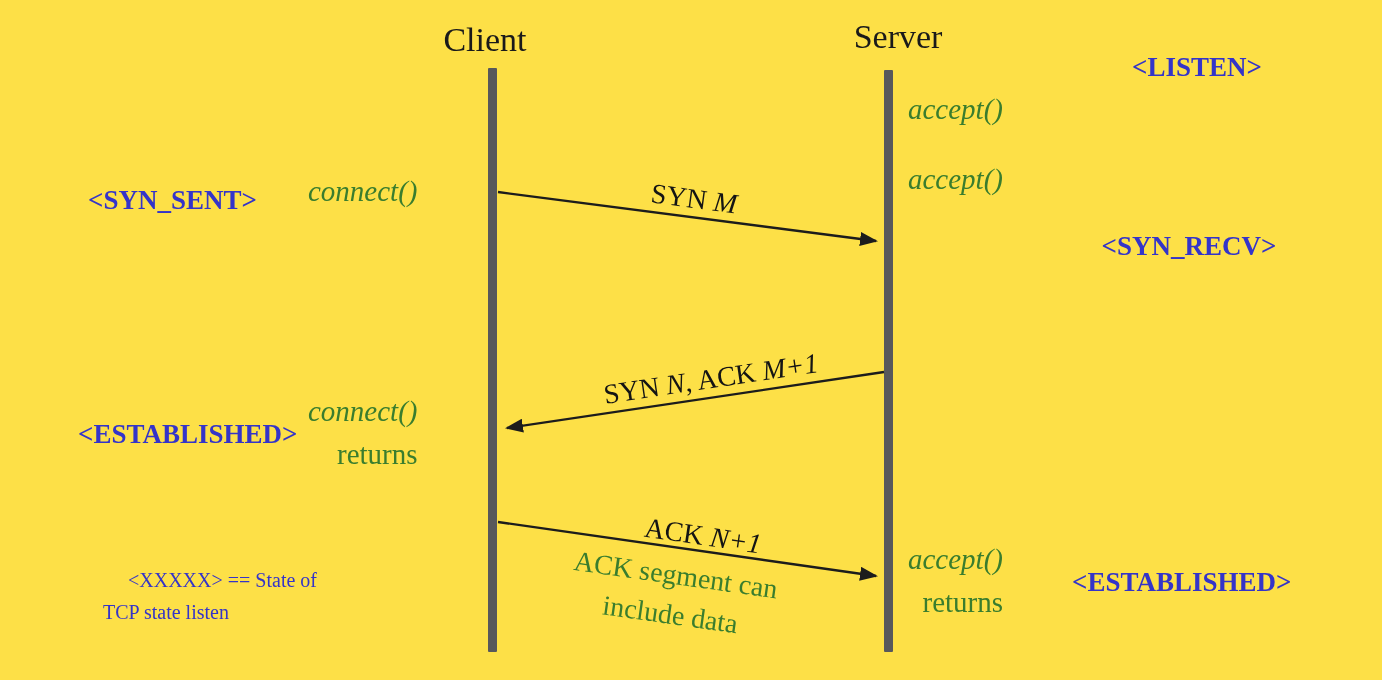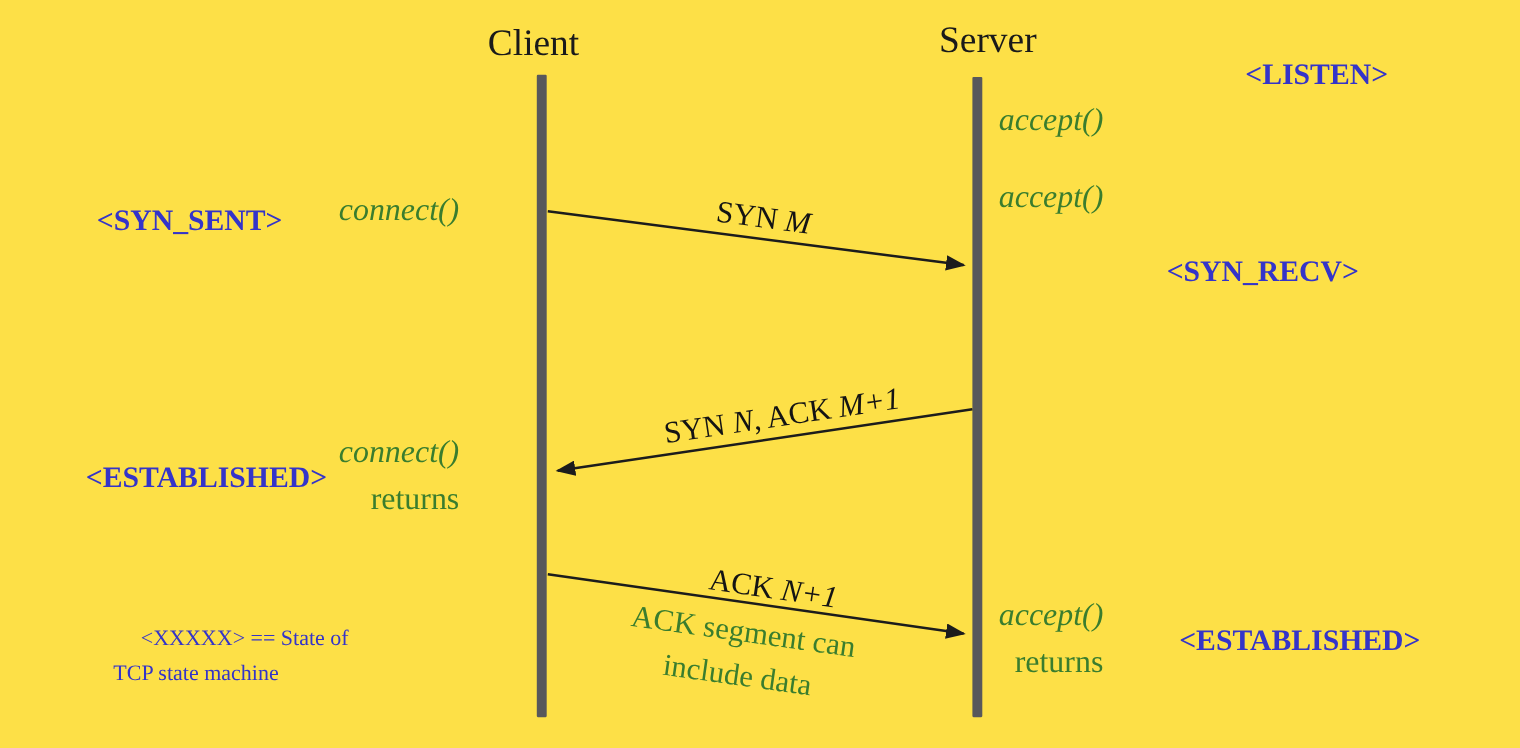--- a/index.html
+++ b/index.html
@@ -125,22 +125,22 @@
     <div class="word">returns</div>
   </div>
 
   <div class="abs green-note" style="left:673px; top:595px; transform:translate(-50%,-50%) rotate(8deg);">
     <div>ACK segment can</div>
     <div>include data</div>
   </div>
 
   <div class="abs state centered" style="left:1197px; top:52px;">&lt;LISTEN&gt;</div>
   <div class="abs state" style="left:88px; top:185px;">&lt;SYN_SENT&gt;</div>
-  <div class="abs state centered" style="left:1148px; top:231px;">&lt;SYN_RECV&gt;</div>
+  <div class="abs state centered" style="left:1189px; top:231px;">&lt;SYN_RECV&gt;</div>
   <div class="abs state" style="left:78px; top:419px;">&lt;ESTABLISHED&gt;</div>
   <div class="abs state" style="left:1072px; top:567px;">&lt;ESTABLISHED&gt;</div>
 
   <div class="abs legend" style="left:103px; top:544px;">
     <div class="indent">&lt;XXXXX&gt; == State of</div>
-    <div>TCP state machine</div>
+    <div>TCP state listen</div>
   </div>
 
 </div>
 
 </body></html>

